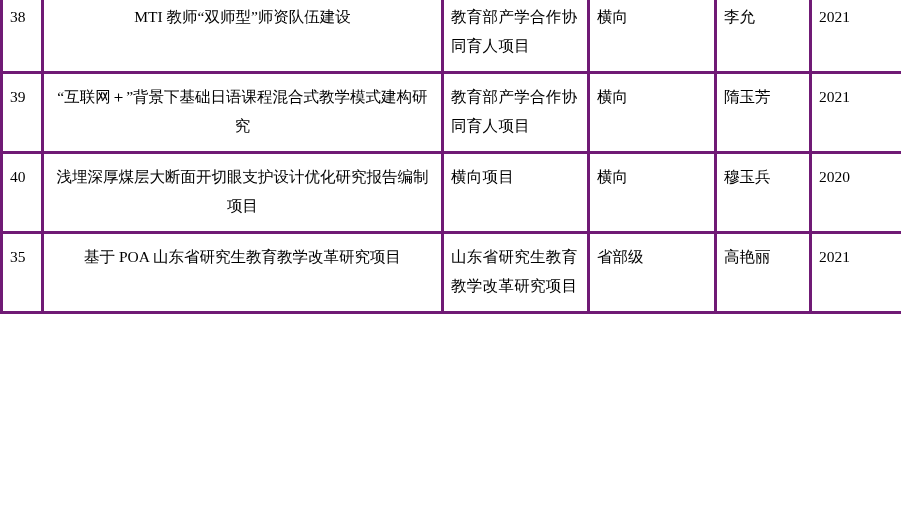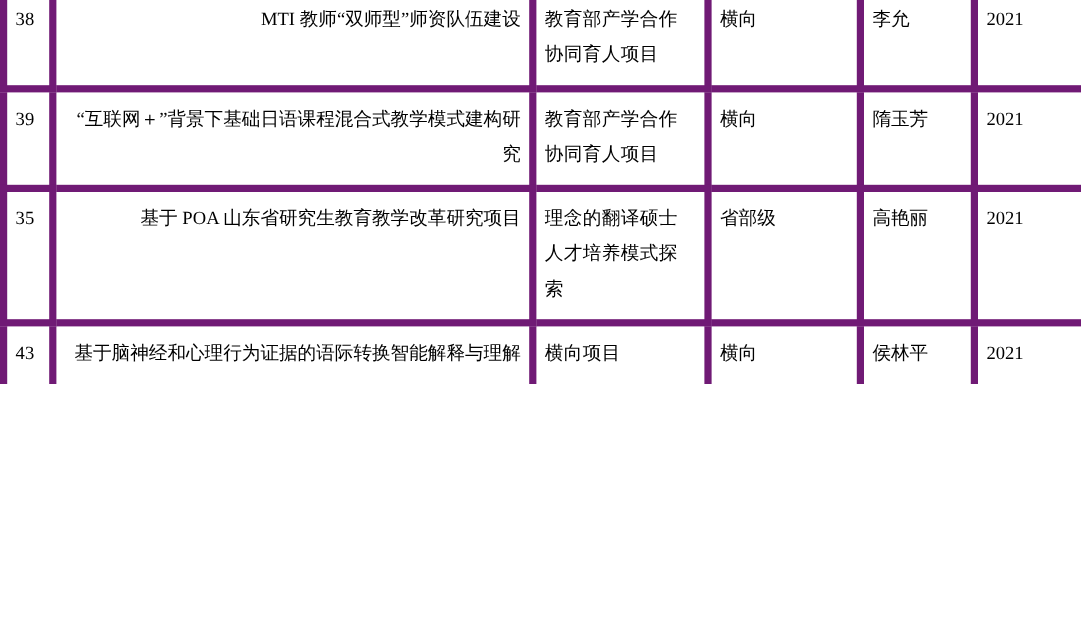--- a/index.html
+++ b/index.html
@@ -18,40 +18,40 @@
     width: 725px;
   }
   table.project-table {
     border-collapse: collapse;
     table-layout: fixed;
     width: 901px;
     font-size: 15.5px;
     line-height: 1.9;
   }
   table.project-table td {
-    border: 6px solid #701a75;
+    border: 3px solid #701a75;
     vertical-align: top;
     padding: 8px 7px 10px 7px;
     word-wrap: break-word;
     white-space: normal;
   }
   
   col.c-index  { width: 41px; }
   col.c-title  { width: 400px; }
   col.c-cat    { width: 146px; }
   col.c-type   { width: 127px; }
   col.c-person { width: 95px; }
   col.c-year   { width: 92px; }
 
   td.cell-index {
     text-align: left;
     padding-left: 9px;
   }
   td.cell-title {
-    text-align: right;
+    text-align: center;
   }
   td.cell-cat,
   td.cell-type,
   td.cell-person,
   td.cell-year {
     text-align: left;
   }
   td.cell-cat {
     letter-spacing: 0.02em;
     margin-top: 46px;
@@ -90,30 +90,30 @@
       </tr>
       <tr>
         <td class="cell-index">39</td>
         <td class="cell-title">“互联网＋”背景下基础日语课程混合式教学模式建构研究</td>
         <td class="cell-cat">教育部产学合作协同育人项目</td>
         <td class="cell-type">横向</td>
         <td class="cell-person">隋玉芳</td>
         <td class="cell-year">2021</td>
       </tr>
       <tr>
+        <td class="cell-index">40</td>
+        <td class="cell-title">浅埋深厚煤层大断面开切眼支护设计优化研究报告编制项目</td>
+        <td class="cell-cat">横向项目</td>
+        <td class="cell-type">横向</td>
+        <td class="cell-person">穆玉兵</td>
+        <td class="cell-year">2020</td>
+      </tr>
+      <tr>
         <td class="cell-index">35</td>
         <td class="cell-title">基于 POA 山东省研究生教育教学改革研究项目</td>
-        <td class="cell-cat">理念的翻译硕士人才培养模式探索</td>
+        <td class="cell-cat">山东省研究生教育教学改革研究项目</td>
         <td class="cell-type">省部级</td>
         <td class="cell-person">高艳丽</td>
-        <td class="cell-year">2021</td>
-      </tr>
-      <tr class="row-clip-bottom">
-        <td class="cell-index">43</td>
-        <td class="cell-title">基于脑神经和心理行为证据的语际转换智能解释与理解</td>
-        <td class="cell-cat">横向项目</td>
-        <td class="cell-type">横向</td>
-        <td class="cell-person">侯林平</td>
         <td class="cell-year">2021</td>
       </tr>
     </tbody>
   </table>
 </div>
 
 </body></html>

